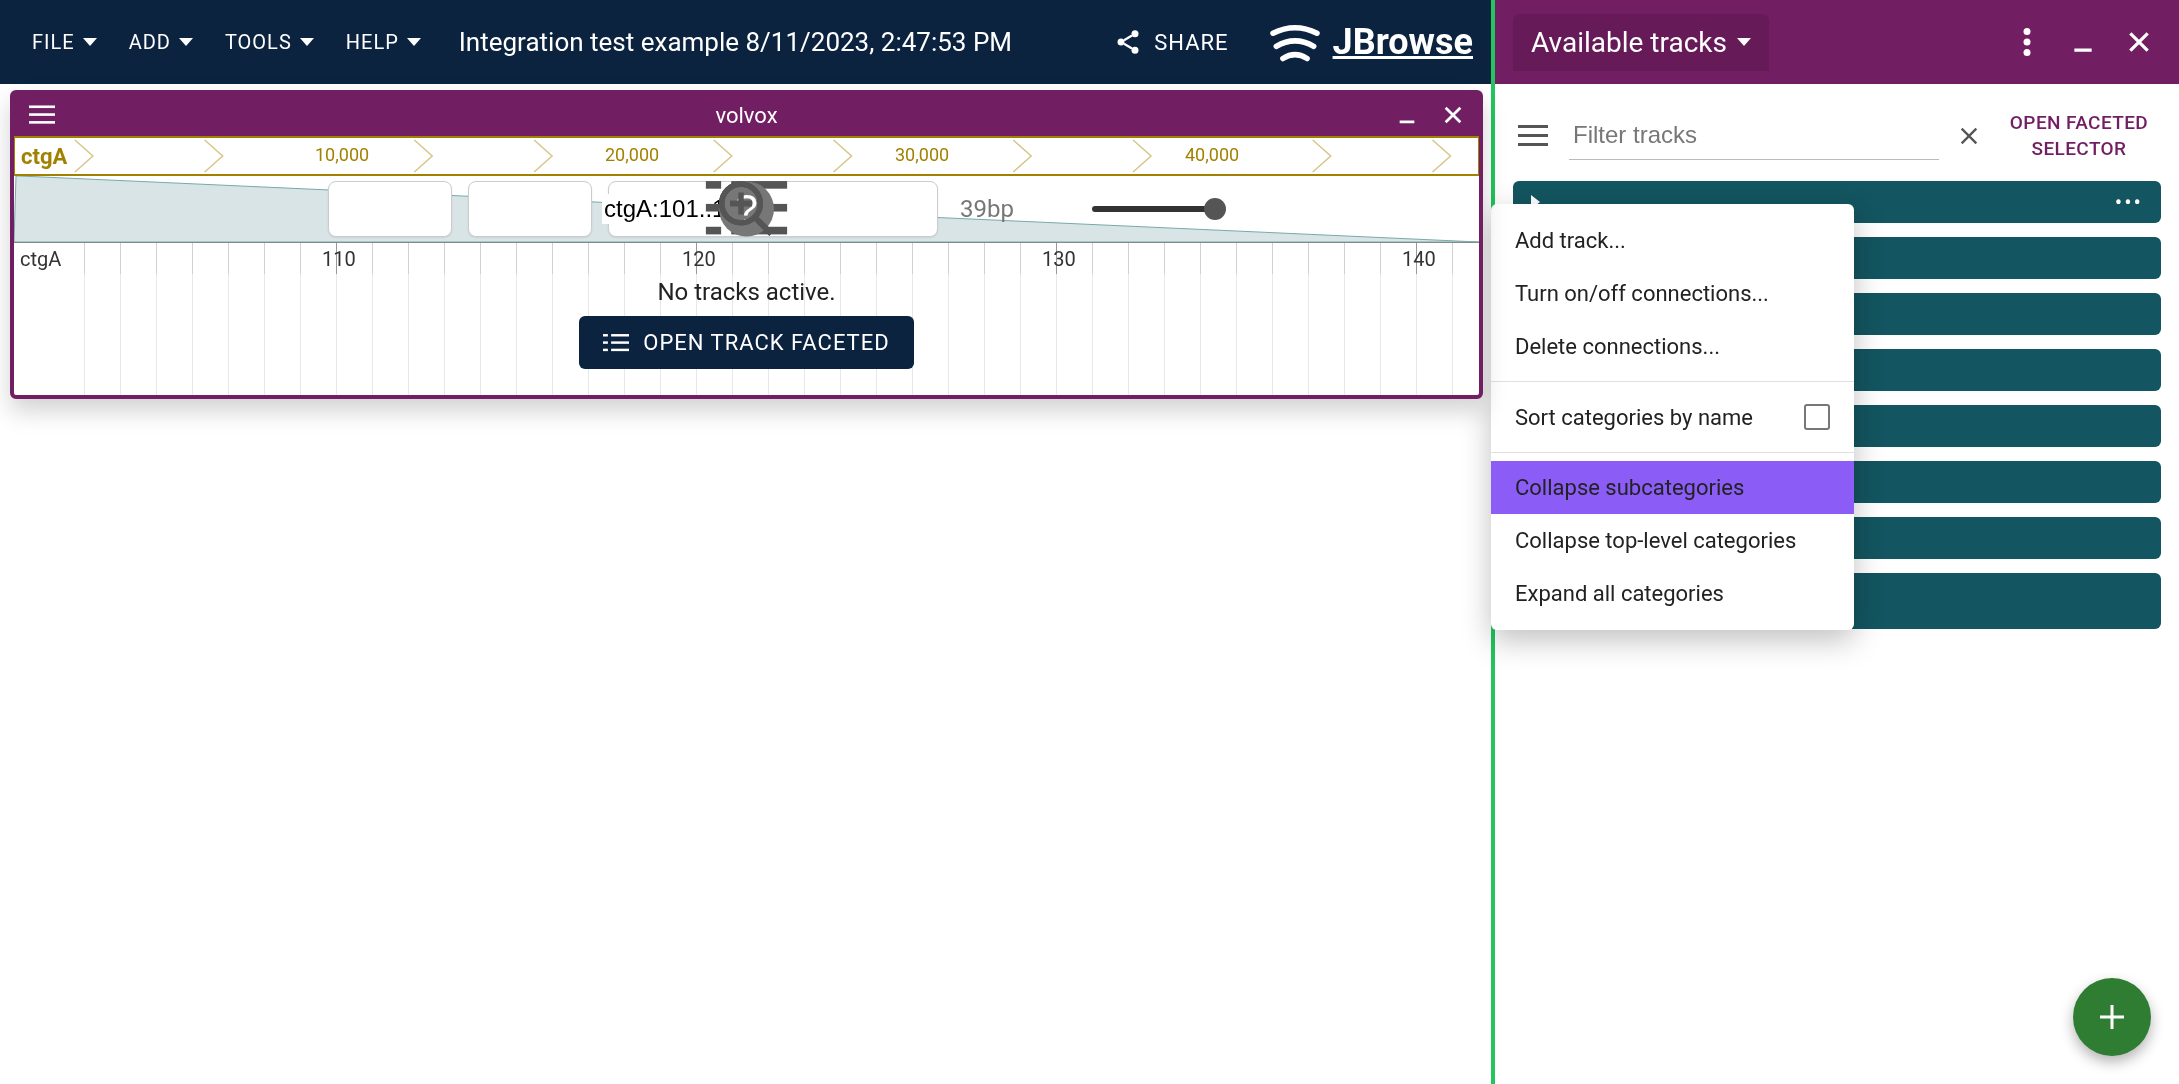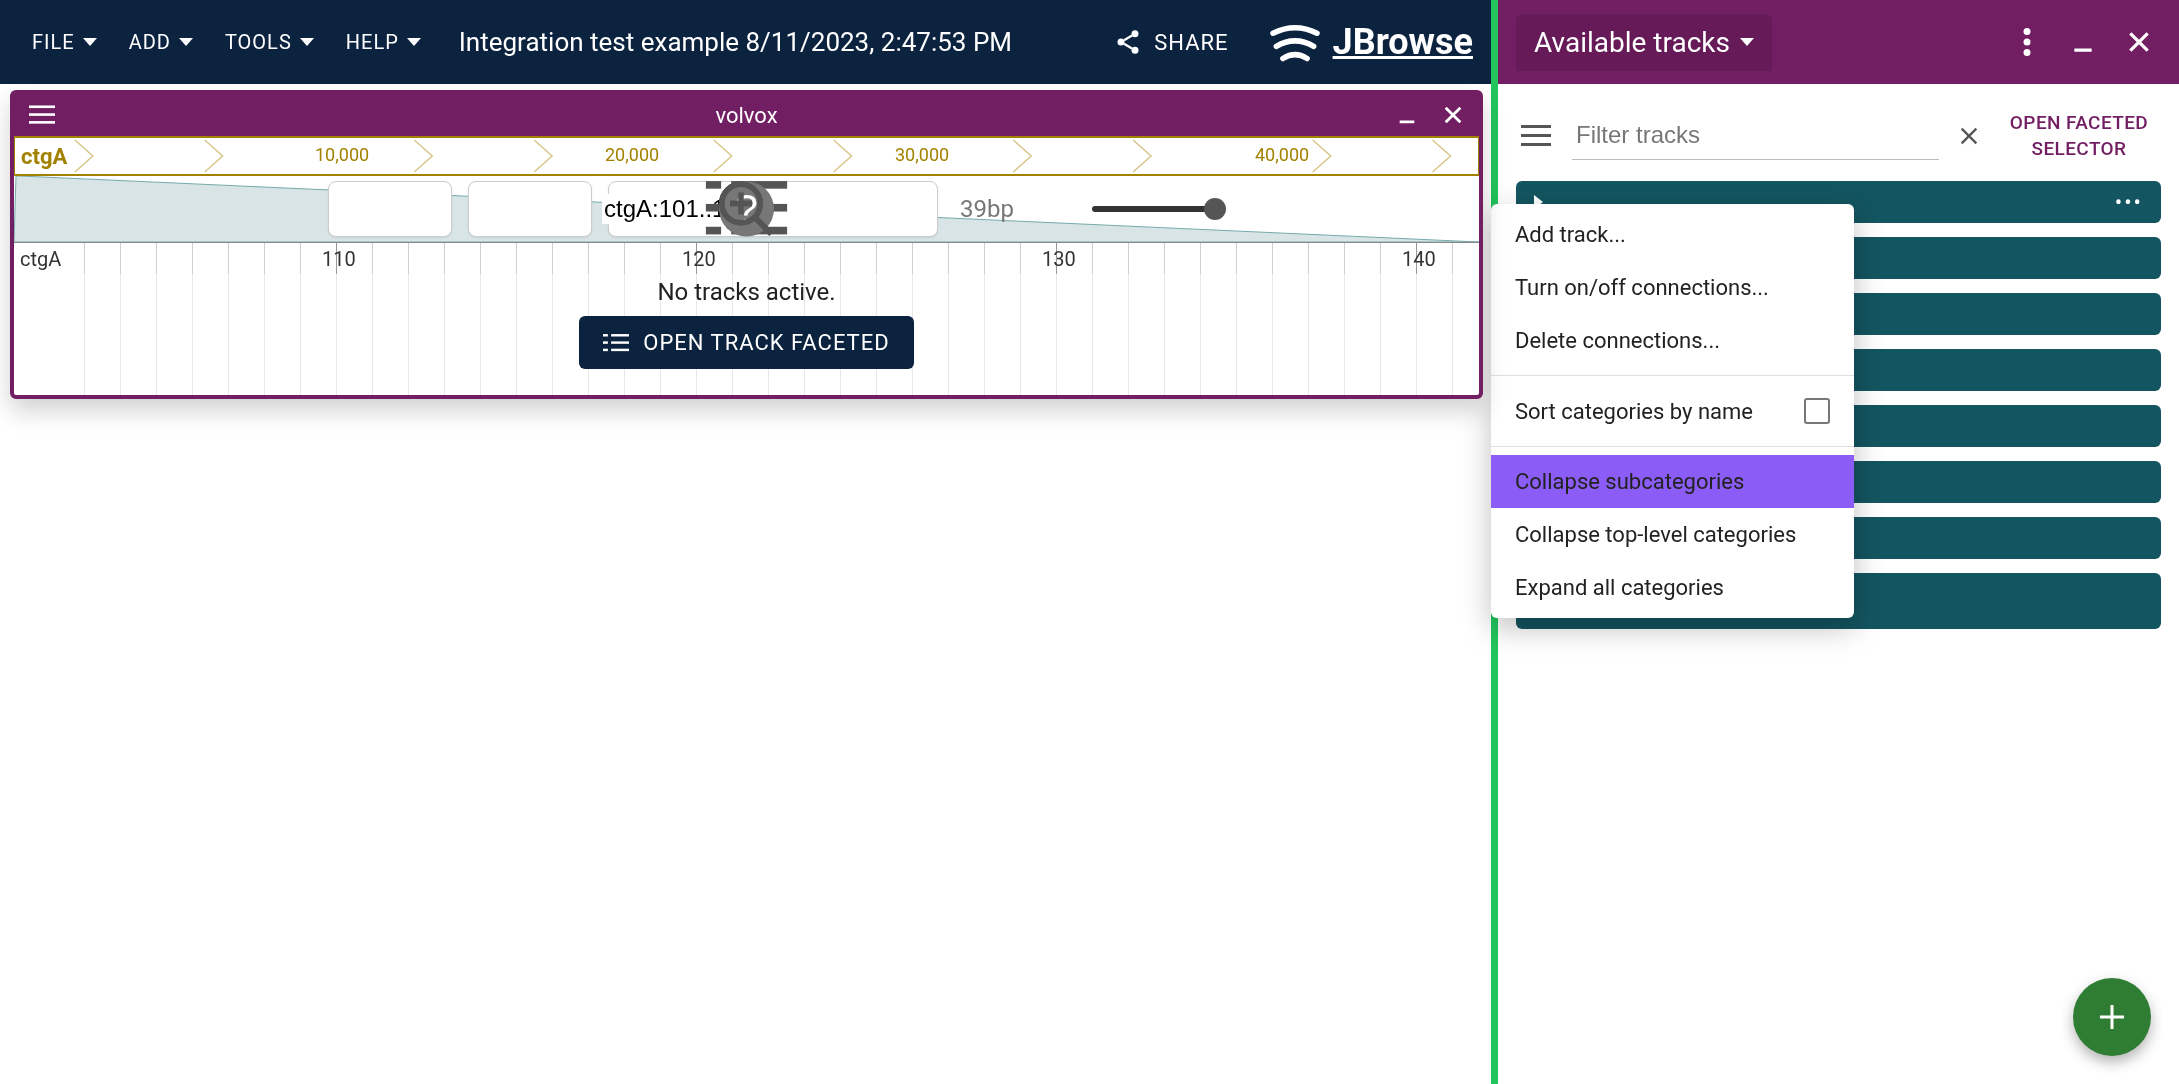--- a/index.html
+++ b/index.html
@@ -66,21 +66,21 @@
     margin-left: 20px; font-size: 36px; font-weight: 700; text-decoration: underline;
   }
   .jbrowse-logo svg { width: 56px; height: 44px; }
 
   
   .drawer {
     position: absolute; right: 0; top: 0; bottom: 0;
     width: 688px;
     background: #fff;
     display: flex; flex-direction: column;
-    border-left: 7px solid #22c55e;
+    border-left: 4px solid #22c55e;
   }
   .drawer-header {
     height: 84px;
     background: var(--drawer-bg);
     display: flex; align-items: center;
     color: #fff;
     padding: 0 12px 0 18px;
   }
   .drawer-title-chip {
     display: flex; align-items: center; gap: 10px;
@@ -266,21 +266,21 @@
   }
 
   
   .popup {
     position:absolute;
     left:1491px; top:204px;
     width:363px;
     background:#fff;
     border-radius:6px;
     box-shadow: 0 10px 30px rgba(0,0,0,0.25);
-    padding:4px 0;
+    padding:10px 0;
     font-size:22px;
   }
   .popup .item {
     padding: 14px 24px;
     cursor:pointer;
     display:flex; align-items:center; justify-content:space-between;
   }
   .popup .item.hl { background:#8b5cf6; }
   .popup hr { border:none; border-top:1px solid #e0e0e0; margin:8px 0;}
   .popup .cb {
@@ -482,21 +482,21 @@
           <path d="M820 2 L838 18 L820 34"></path>
         <path d="M1000 2 L1018 18 L1000 34"></path>
           <path d="M1120 2 L1138 18 L1120 34"></path>
           <path d="M1300 2 L1318 18 L1300 34"></path>
         <path d="M1420 2 L1438 18 L1420 34"></path>
       </g>
     </svg>
     <span class="tick" style="left:300px">10,000</span>
     <span class="tick" style="left:590px">20,000</span>
     <span class="tick" style="left:880px">30,000</span>
-    <span class="tick" style="left:1240px">40,000</span>
+    <span class="tick" style="left:1170px">40,000</span>
   </div>
 
   <div class="polygon-row">
     <svg viewBox="0 0 1465 66" preserveAspectRatio="none">
       <polygon points="2,0 6,0 1465,66 0,66" fill="#c7d9db" fill-opacity="0.7" stroke="#7aa" stroke-width="1"></polygon>
     </svg>
     <div class="nav-row">
       <div class="track-sel-icon">
         <svg width="32" height="26" viewBox="0 0 32 26">
           <rect x="0" y="2" width="6" height="3" fill="#555"></rect>

